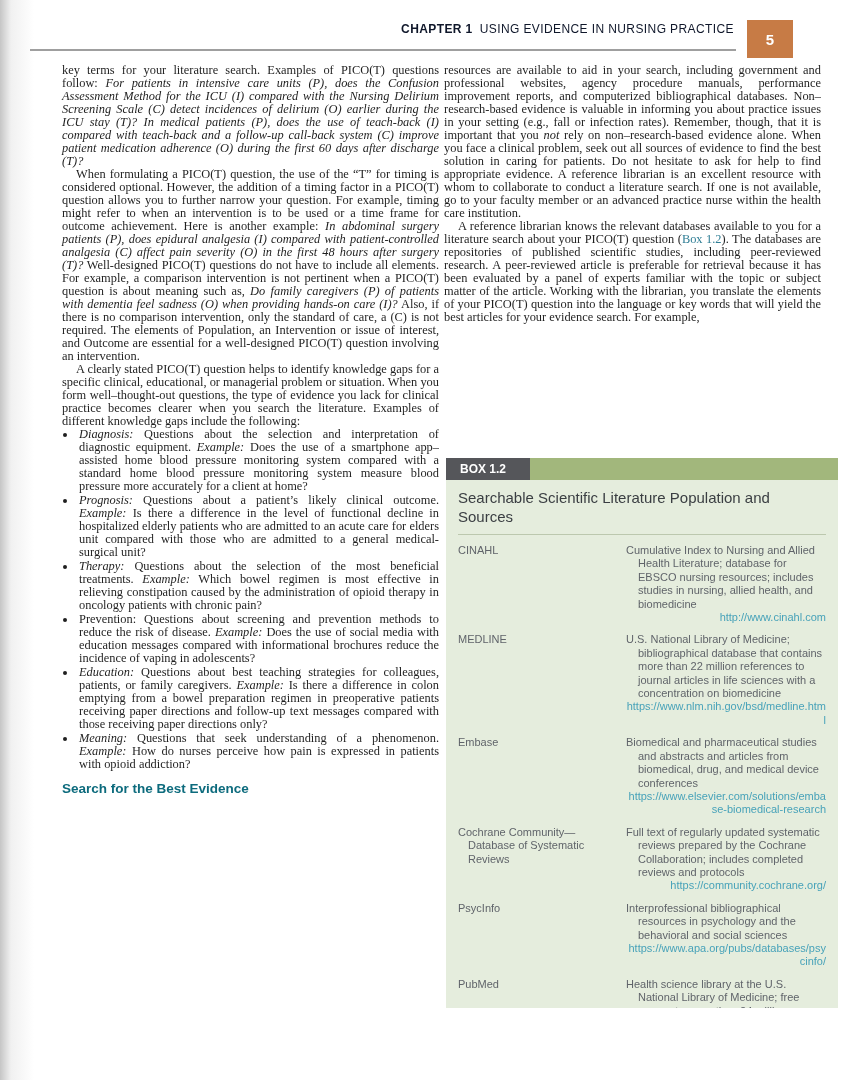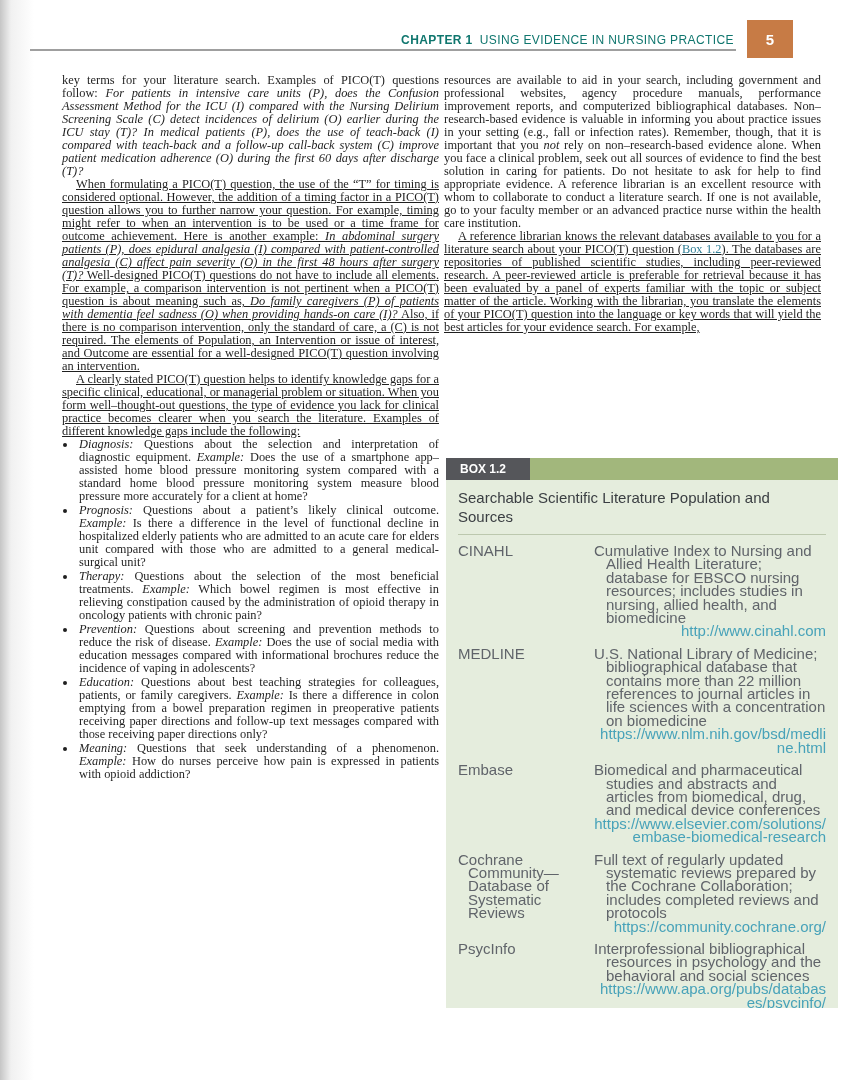--- a/index.html
+++ b/index.html
@@ -7,58 +7,58 @@
     width:844px;height:1080px;position:relative;overflow:hidden;
     background:#ffffff;font-family:"Liberation Serif",serif;color:#1f1f1f;
   }
   
   .scan-shade{
     position:absolute;left:0;top:0;width:34px;height:1080px;z-index:9;pointer-events:none;
     background:linear-gradient(to right,rgba(140,140,140,.50),rgba(190,190,190,.22) 11px,rgba(255,255,255,0) 100%);
   }
   
   .running-head{
-    position:absolute;top:33px;right:110px;text-align:right;
-    font-family:"Liberation Sans",sans-serif;font-size:12px;letter-spacing:.4px;color:#0f766e;
+    position:absolute;top:22px;right:110px;text-align:right;
+    font-family:"Liberation Sans",sans-serif;font-size:12px;letter-spacing:.4px;color:#0f172a;
     white-space:nowrap;
   }
   .running-head .chap{font-weight:bold;margin-right:7px;}
   .header-rule{position:absolute;left:30px;top:49px;width:706px;height:2px;background:#9f9f9f;}
   .page-num{
     position:absolute;left:747px;top:20px;width:46px;height:38px;background:#c77b45;
     color:#fff;font-family:"Liberation Sans",sans-serif;font-weight:bold;font-size:15px;
     display:flex;align-items:center;justify-content:center;
   }
   
-  .col{position:absolute;top:74px;width:377px;font-size:12.4px;line-height:13px;text-align:justify;}
+  .col{position:absolute;top:64px;width:377px;font-size:12.4px;line-height:13px;text-align:justify;}
   .col-left{left:62px;}
   .col-right{left:444px;}
   .col p{margin:0;}
-  .col p.indent{text-indent:14px;text-decoration:underline;}
+  .col p.indent{text-indent:14px;}
   .bullets{margin:0;padding-left:15px;list-style:disc;}
   .bullets li{margin:0 0 1px 0;padding-left:2px;}
   .section-heading{
     font-family:"Liberation Sans",sans-serif;font-weight:bold;font-size:13.5px;
     color:#0d6b7d;margin-top:11px;text-align:left;
   }
   .ref-link{color:#2f7e95;}
   
   .box{
     position:absolute;left:446px;top:458px;width:392px;height:550px;overflow:hidden;
     font-family:"Liberation Sans",sans-serif;text-align:left;
   }
   .box-header{display:flex;height:22px;}
   .box-tab{background:#55565a;color:#fff;font-weight:bold;font-size:12px;line-height:22px;padding:0 24px 0 14px;}
   .box-bar{flex:1;background:#a2b77c;}
   .box-body{background:#e5eddd;padding:9px 12px 12px 12px;min-height:528px;box-sizing:border-box;}
   .box-title{
     font-size:15px;color:#3a3e42;line-height:18.5px;
     border-bottom:1px solid #bcc8ae;padding-bottom:8px;margin-bottom:9px;
   }
-  .box-row{display:flex;margin-bottom:9px;font-size:15px;line-height:13.4px;color:#60646a;}
+  .box-row{display:flex;margin-bottom:9px;font-size:11px;line-height:13.4px;color:#60646a;gap:32px;}
   .box-term{width:136px;flex-shrink:0;padding-left:10px;text-indent:-10px;padding-right:8px;box-sizing:border-box;}
   .box-desc-wrap{flex:1;}
   .box-desc{padding-left:12px;text-indent:-12px;}
   .box-url{padding-left:12px;text-indent:-12px;color:#47a2b9;word-break:break-word;cursor:pointer;text-align:right;}
   .box-url:empty{display:none;}
   
   .footer{position:absolute;left:0;top:1008px;width:844px;height:72px;background:#fff;}
 </style>
 </head>
 <body>
@@ -74,24 +74,25 @@
 </div>
 
 <div class="col col-left">
   <p><span>key terms for your literature search. Examples of PICO(T) questions follow: </span><span style="font-style: italic;">For patients in intensive care units (P), does the Confusion Assessment Method for the ICU (I) compared with the Nursing Delirium Screening Scale (C) detect incidences of delirium (O) earlier during the ICU stay (T)? In medical patients (P), does the use of teach-back (I) compared with teach-back and a follow-up call-back system (C) improve patient medication adherence (O) during the first 60 days after discharge (T)?</span></p>
   <p class="indent"><span>When formulating a PICO(T) question, the use of the “T” for timing is considered optional. However, the addition of a timing factor in a PICO(T) question allows you to further narrow your question. For example, timing might refer to when an intervention is to be used or a time frame for outcome achievement. Here is another example: </span><span style="font-style: italic;">In abdominal surgery patients (P), does epidural analgesia (I) compared with patient-controlled analgesia (C) affect pain severity (O) in the first 48 hours after surgery (T)?</span><span> Well-designed PICO(T) questions do not have to include all elements. For example, a comparison intervention is not pertinent when a PICO(T) question is about meaning such as, </span><span style="font-style: italic;">Do family caregivers (P) of patients with dementia feel sadness (O) when providing hands-on care (I)?</span><span> Also, if there is no comparison intervention, only the standard of care, a (C) is not required. The elements of Population, an Intervention or issue of interest, and Outcome are essential for a well-designed PICO(T) question involving an intervention.</span></p>
   <p class="indent"><span>A clearly stated PICO(T) question helps to identify knowledge gaps for a specific clinical, educational, or managerial problem or situation. When you form well–thought-out questions, the type of evidence you lack for clinical practice becomes clearer when you search the literature. Examples of different knowledge gaps include the following:</span></p>
   <ul class="bullets">
     <li><span style="font-style: italic;">Diagnosis:</span><span> Questions about the selection and interpretation of diagnostic equipment. </span><span style="font-style: italic;">Example:</span><span> Does the use of a smartphone app–assisted home blood pressure monitoring system compared with a standard home blood pressure monitoring system measure blood pressure more accurately for a client at home?</span></li>
     <li><span style="font-style: italic;">Prognosis:</span><span> Questions about a patient’s likely clinical outcome. </span><span style="font-style: italic;">Example:</span><span> Is there a difference in the level of functional decline in hospitalized elderly patients who are admitted to an acute care for elders unit compared with those who are admitted to a general medical-surgical unit?</span></li>
     <li><span style="font-style: italic;">Therapy:</span><span> Questions about the selection of the most beneficial treatments. </span><span style="font-style: italic;">Example:</span><span> Which bowel regimen is most effective in relieving constipation caused by the administration of opioid therapy in oncology patients with chronic pain?</span></li>
-    <li><span style="font-style: italic;">Prevention:</span><span> Questions about screening and prevention methods to reduce the risk of disease. </span><span style="font-style: italic;">Example:</span><span> Does the use of social media with education messages compared with informational brochures reduce the incidence of vaping in adolescents?</span></li>
+    <li><span style="">Prevention:</span><span> Questions about screening and prevention methods to reduce the risk of disease. </span><span style="font-style: italic;">Example:</span><span> Does the use of social media with education messages compared with informational brochures reduce the incidence of vaping in adolescents?</span></li>
     <li><span style="font-style: italic;">Education:</span><span> Questions about best teaching strategies for colleagues, patients, or family caregivers. </span><span style="font-style: italic;">Example:</span><span> Is there a difference in colon emptying from a bowel preparation regimen in preoperative patients receiving paper directions and follow-up text messages compared with those receiving paper directions only?</span></li>
     <li><span style="font-style: italic;">Meaning:</span><span> Questions that seek understanding of a phenomenon. </span><span style="font-style: italic;">Example:</span><span> How do nurses perceive how pain is expressed in patients with opioid addiction?</span></li>
   </ul>
+  <div class="section-heading">Search for the Best Evidence</div>
 </div>
 
 <div class="col col-right">
   <p><span>resources are available to aid in your search, including government and professional websites, agency procedure manuals, performance improvement reports, and computerized bibliographical databases. Non–research-based evidence is valuable in informing you about practice issues in your setting (e.g., fall or infection rates). Remember, though, that it is important that you </span><span style="font-style: italic;">not</span><span> rely on non–research-based evidence alone. When you face a clinical problem, seek out all sources of evidence to find the best solution in caring for patients. Do not hesitate to ask for help to find appropriate evidence. A reference librarian is an excellent resource with whom to collaborate to conduct a literature search. If one is not available, go to your faculty member or an advanced practice nurse within the health care institution.</span></p>
   <p class="indent"><span>A reference librarian knows the relevant databases available to you for a literature search about your PICO(T) question (</span><span class="ref-link">Box 1.2</span><span>). The databases are repositories of published scientific studies, including peer-reviewed research. A peer-reviewed article is preferable for retrieval because it has been evaluated by a panel of experts familiar with the topic or subject matter of the article. Working with the librarian, you translate the elements of your PICO(T) question into the language or key words that will yield the best articles for your evidence search. For example,</span></p>
 </div>
 
 <div class="box">
   <div class="box-header">
     <div class="box-tab">BOX 1.2</div>

